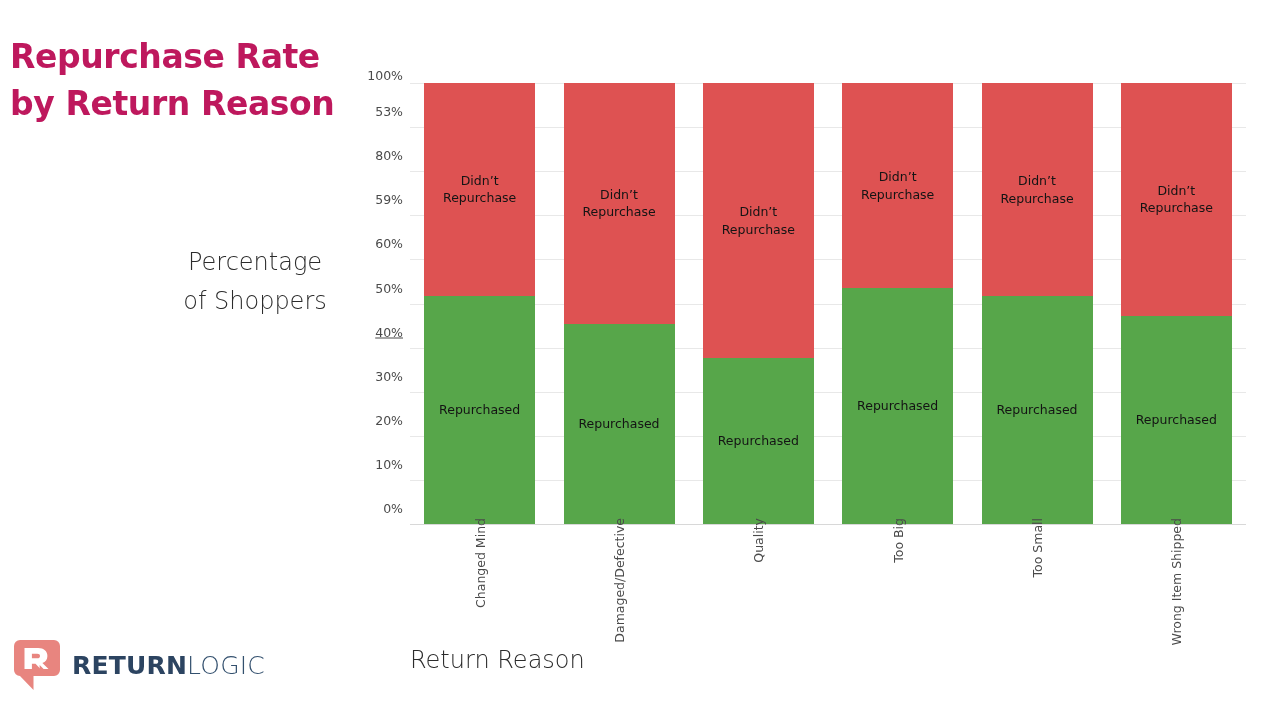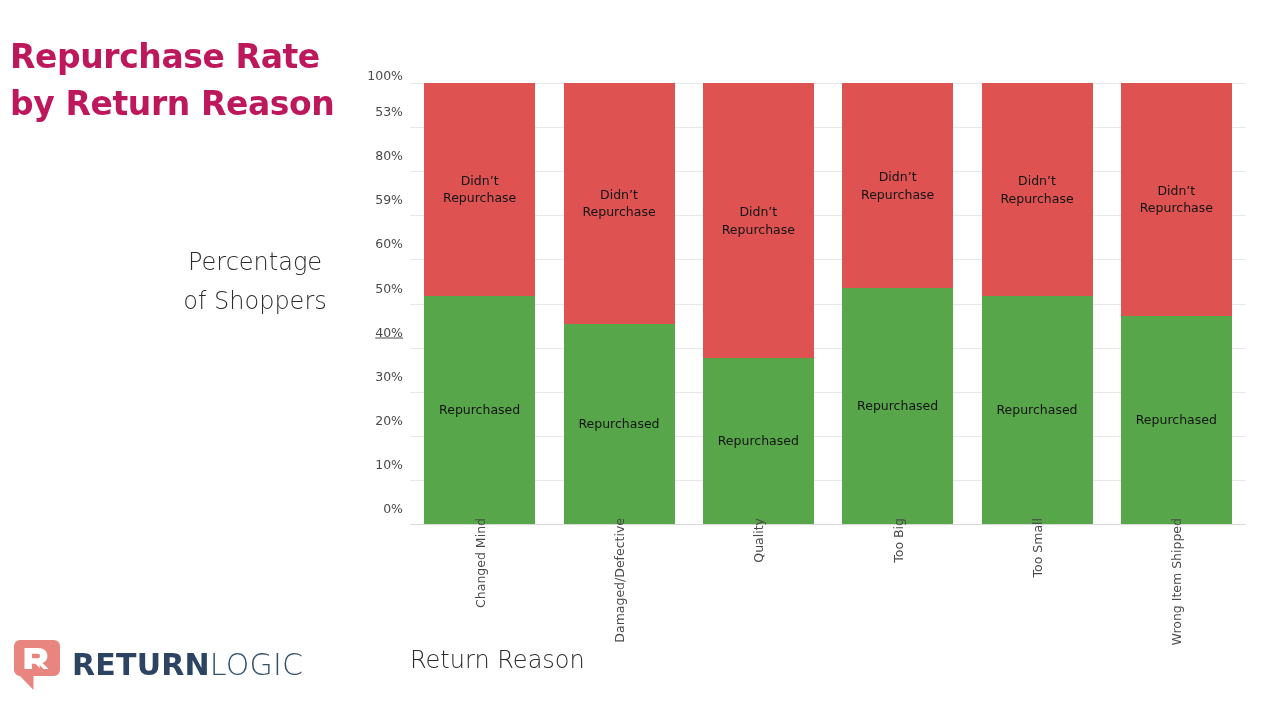--- a/index.html
+++ b/index.html
@@ -163,21 +163,21 @@
     align-items: center;
     gap: 12px;
   }
   #logo-mark {
     width: 46px;
     height: 50px;
     position: relative;
     flex: none;
   }
   #logo-wordmark {
-    font-size: 30px;
+    font-size: 25px;
     letter-spacing: 0.2px;
     line-height: 1;
     white-space: nowrap;
   }
   .wm-return {
     font-weight: bold;
     color: #2c4461;
   }
   .wm-logic {
     font-weight: 300;

